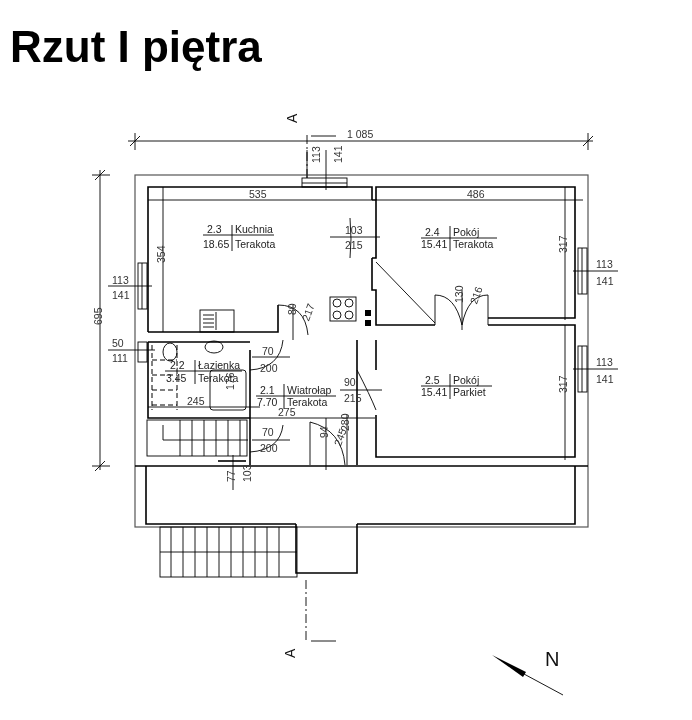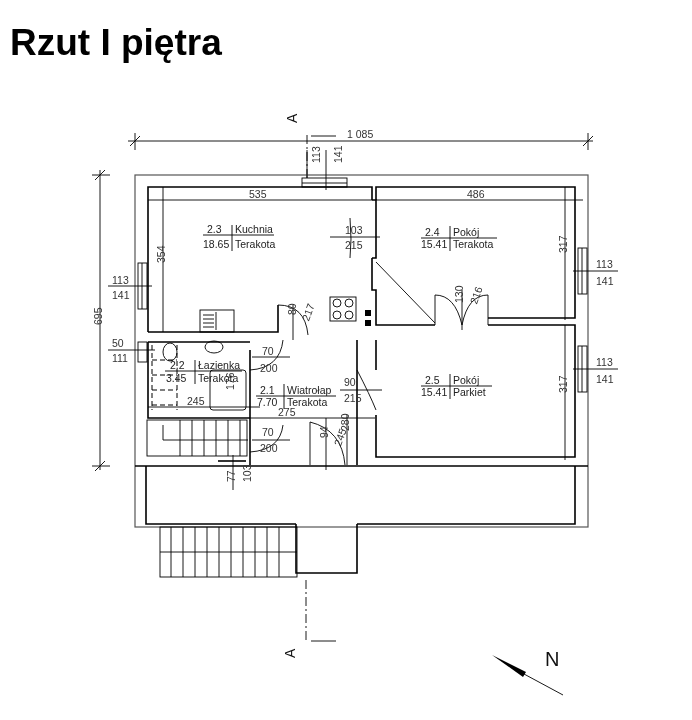--- a/index.html
+++ b/index.html
@@ -1,17 +1,17 @@
 <!DOCTYPE html>
 <html><head>
 <meta charset="utf-8">
 <style>
   html, body { margin: 0; padding: 0; background: #ffffff; }
   body { width: 692px; height: 720px; position: relative; overflow: hidden; font-family: "Liberation Sans", sans-serif; }
-  .title { position: absolute; left: 10px; top: 22px; font-family: "Liberation Sans", sans-serif; font-weight: bold; font-size: 37px; color: #000; letter-spacing: 0px; margin: 0; }
+  .title { position: absolute; left: 10px; top: 22px; font-family: "Liberation Sans", sans-serif; font-weight: bold; font-size: 44px; color: #000; letter-spacing: 0px; margin: 0; }
   svg { position: absolute; left: 0; top: 0; }
   .wall { stroke: #000; stroke-width: 1.6; fill: none; }
   .wallg { stroke: #555; stroke-width: 1.2; fill: none; }
   .thin { stroke: #000; stroke-width: 0.9; fill: none; }
   .dash { stroke: #000; stroke-width: 1; fill: none; stroke-dasharray: 5 3; }
   .dim { stroke: #000; stroke-width: 0.9; fill: none; }
   .t { font-family: "Liberation Sans", sans-serif; font-size: 10.5px; fill: #333; }
   .tr { font-family: "Liberation Sans", sans-serif; font-size: 10.5px; fill: #222; }
   .big { font-family: "Liberation Sans", sans-serif; font-size: 20px; fill: #111; }
   .sec { font-family: "Liberation Sans", sans-serif; font-size: 14px; fill: #111; }

